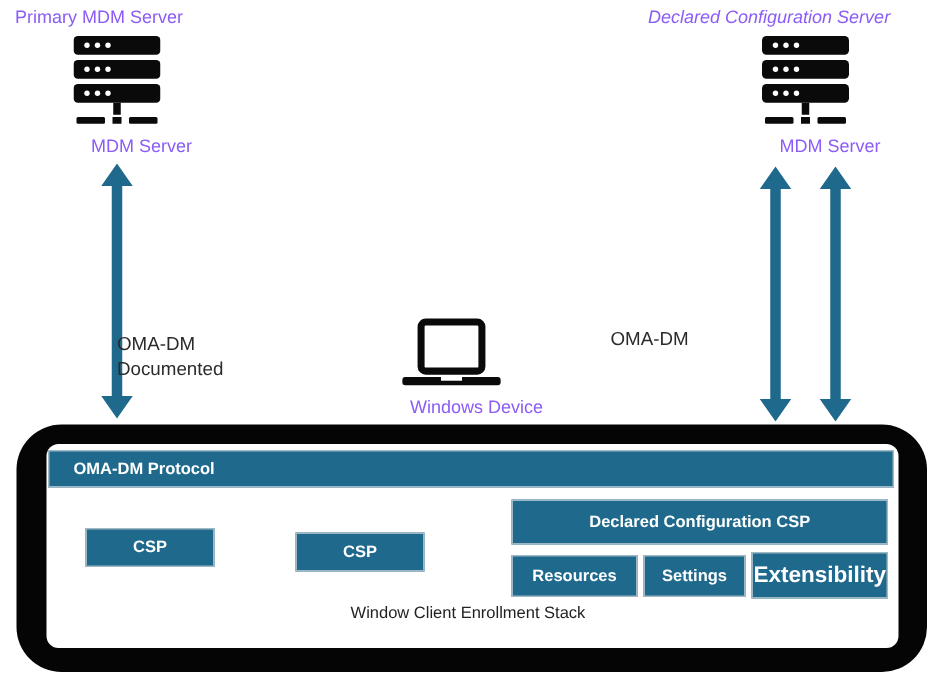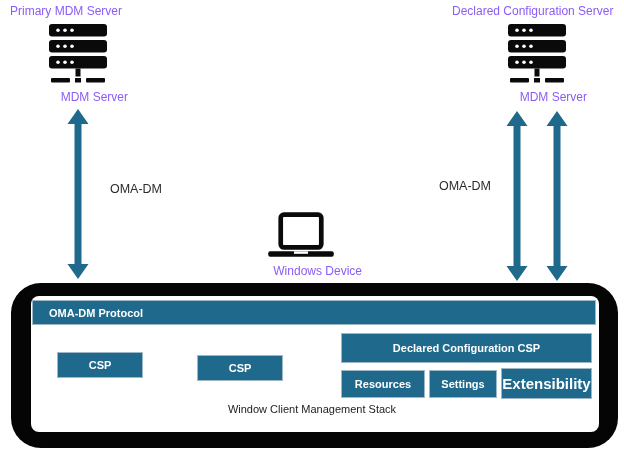--- a/index.html
+++ b/index.html
@@ -8,21 +8,21 @@
     background:#ffffff;
     font-family:"Liberation Sans", sans-serif;
     color:#1a1a1a;
     position:relative;
     overflow:hidden;
   }
   .abs{position:absolute;}
   .label{font-size:12px;color:#8b5cf6;}
   .center{text-align:right;}
   .arrow-label{
-    font-size:12.5px;color:#2b2b2b;line-height:17px;text-align:center;
+    font-size:12.5px;color:#2b2b2b;line-height:17px;margin-top:40px;
   }
   
   .device-frame{
     left:11px;top:283px;width:607px;height:165px;
     background:#050505;border-radius:30px;
   }
   .device-inner{
     position:absolute;left:20px;top:13px;right:19px;bottom:16px;
     background:#ffffff;border-radius:8px;
   }
@@ -76,21 +76,21 @@
         <circle cx="23" cy="22.2" r="1.8"></circle>
       <circle cx="9" cy="38.2" r="1.8"></circle>
         <circle cx="16" cy="38.2" r="1.8"></circle>
         <circle cx="23" cy="38.2" r="1.8"></circle>
     </g>
   </svg>
 </div>
 
 <div class="abs label center" style="left:28px;top:90px;width:100px;">MDM Server</div>
 
-<div class="abs label" style="left:452px;top:4px;">Declared Configuration Server</div>
+<div class="abs label" style="left:432px;top:4px;font-style:italic;">Declared Configuration Server</div>
 
 <div class="abs" style="left:508px;top:24px;width:58px;height:60px;">
   <svg width="58" height="60" viewBox="0 0 58 60">
     <g fill="#0a0a0a">
       <rect x="0" y="0" width="58" height="12.5" rx="3"></rect>
       <rect x="0" y="16" width="58" height="12.5" rx="3"></rect>
       <rect x="0" y="32" width="58" height="12.5" rx="3"></rect>
       <rect x="26.5" y="44.5" width="5" height="8"></rect>
       <rect x="2" y="54" width="19" height="4.5" rx="1"></rect>
       <rect x="26" y="54" width="6" height="4.5"></rect>
@@ -125,20 +125,21 @@
 </div>
 
 <div class="abs" style="left:546px;top:111px;width:22px;height:170px;">
   <svg width="22" height="170" viewBox="0 0 22 170">
     <polygon fill="#1F6A8C" points="11,0 21.5,15 14.5,15 14.5,155 21.5,155 11,170 0.5,155 7.5,155 7.5,15 0.5,15"></polygon>
   </svg>
 </div>
 
 <div class="abs arrow-label" style="left:78px;top:181px;width:116px;">
   <div>OMA-DM</div>
+  <div>Documented</div>
 </div>
 
 <div class="abs arrow-label" style="left:407px;top:178px;width:116px;">
   <div>OMA-DM</div>
 </div>
 
 <div class="abs" style="left:262px;top:212px;width:78px;height:49px;">
   <svg width="78" height="49" viewBox="0 0 100 62">
     <rect x="24" y="3" width="52" height="42" rx="4" fill="#ffffff" stroke="#0a0a0a" stroke-width="6"></rect>
     <rect x="8" y="50" width="84" height="7" rx="2.5" fill="#0a0a0a"></rect>
@@ -158,14 +159,14 @@
   <div class="teal-box csp-2">CSP</div>
 
   <div class="teal-box declared-csp">Declared Configuration CSP</div>
 
   <div class="teal-box settings">Settings</div>
 
   <div class="teal-box resources">Resources</div>
 
   <div class="teal-box extensibility">Extensibility</div>
 
-  <div class="stack-caption">Window Client Management Stack</div>
+  <div class="stack-caption">Window Client Enrollment Stack</div>
 </div>
 
 </body></html>

